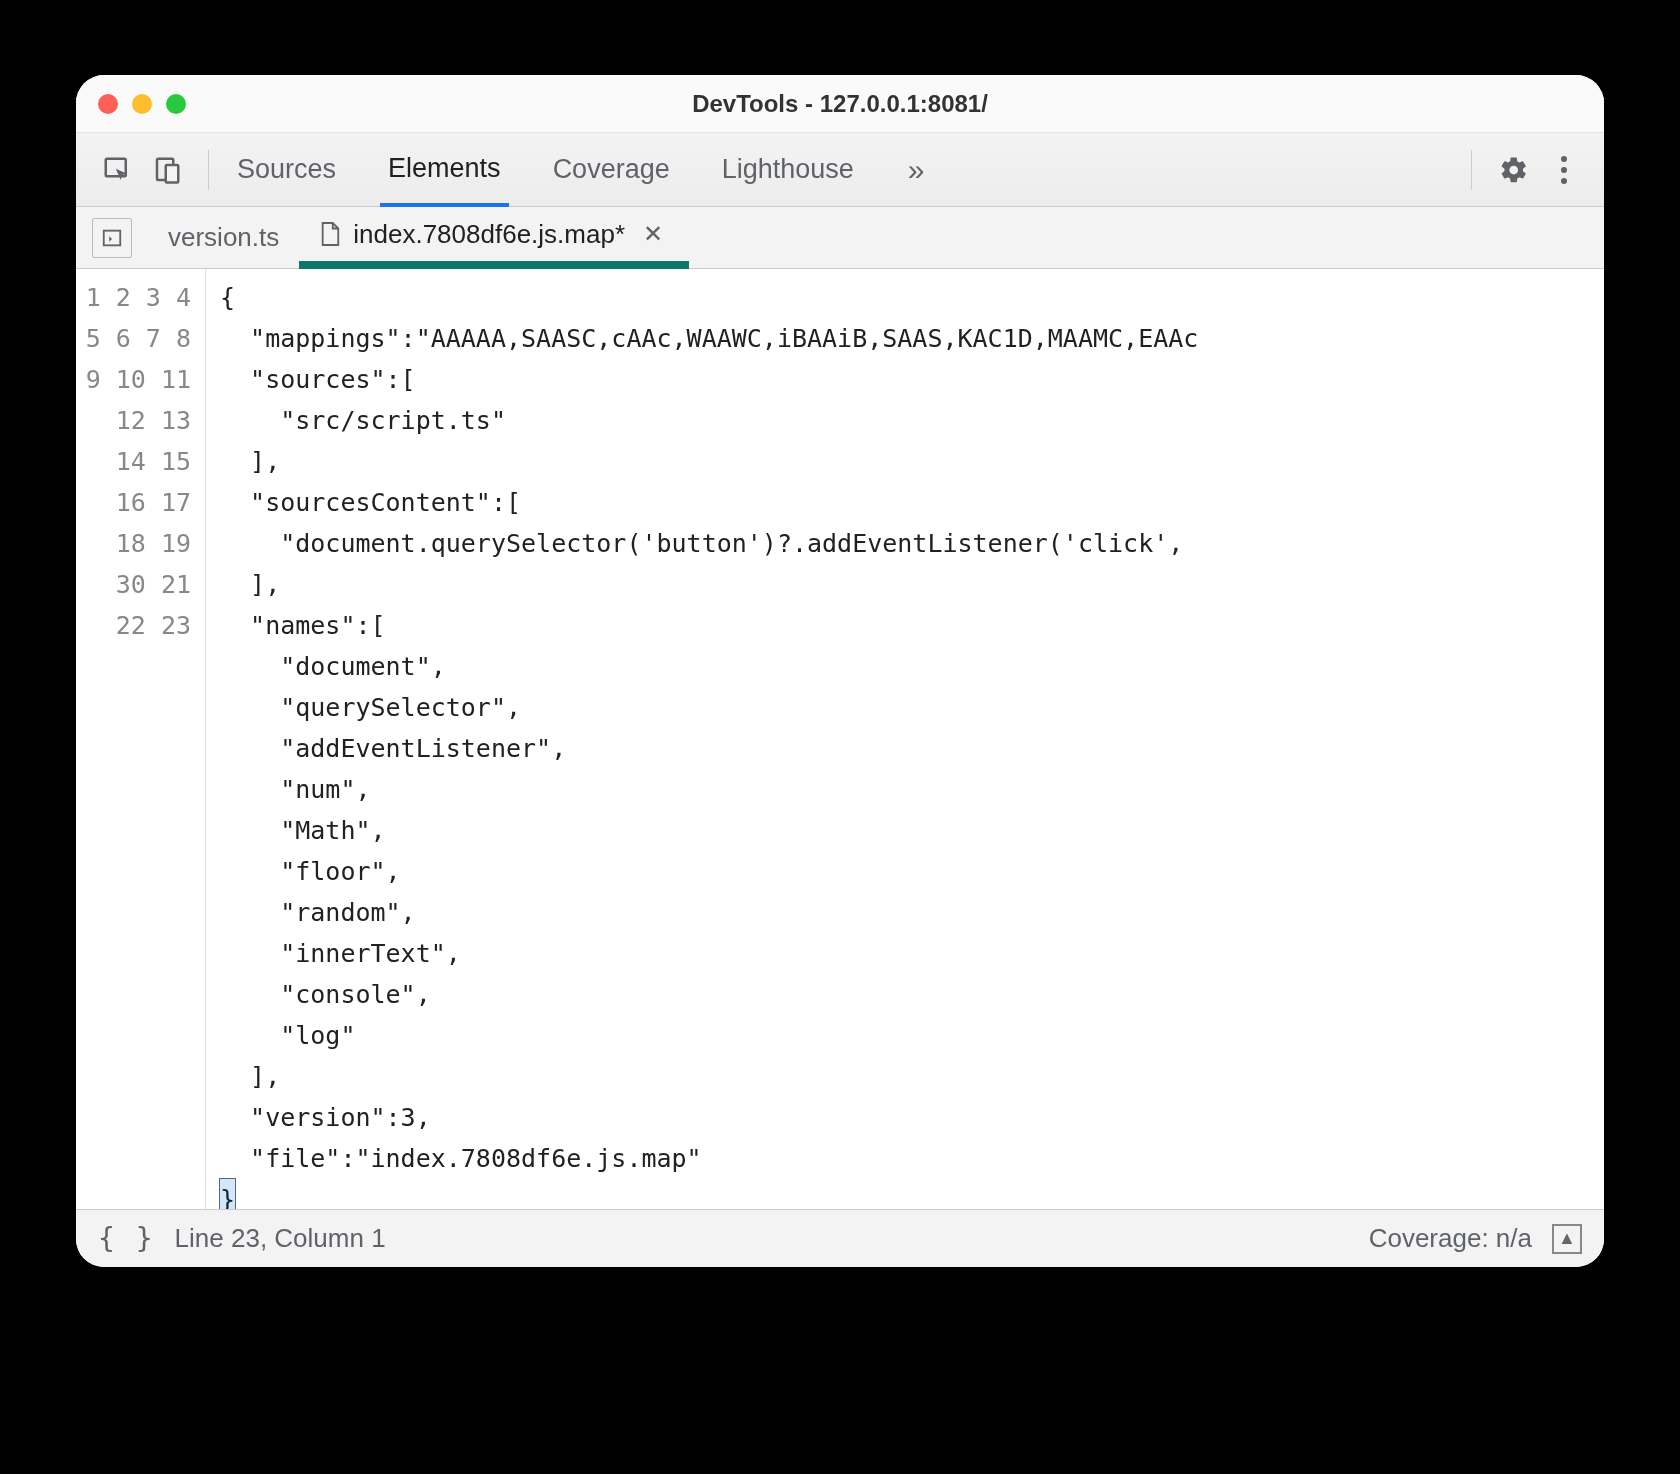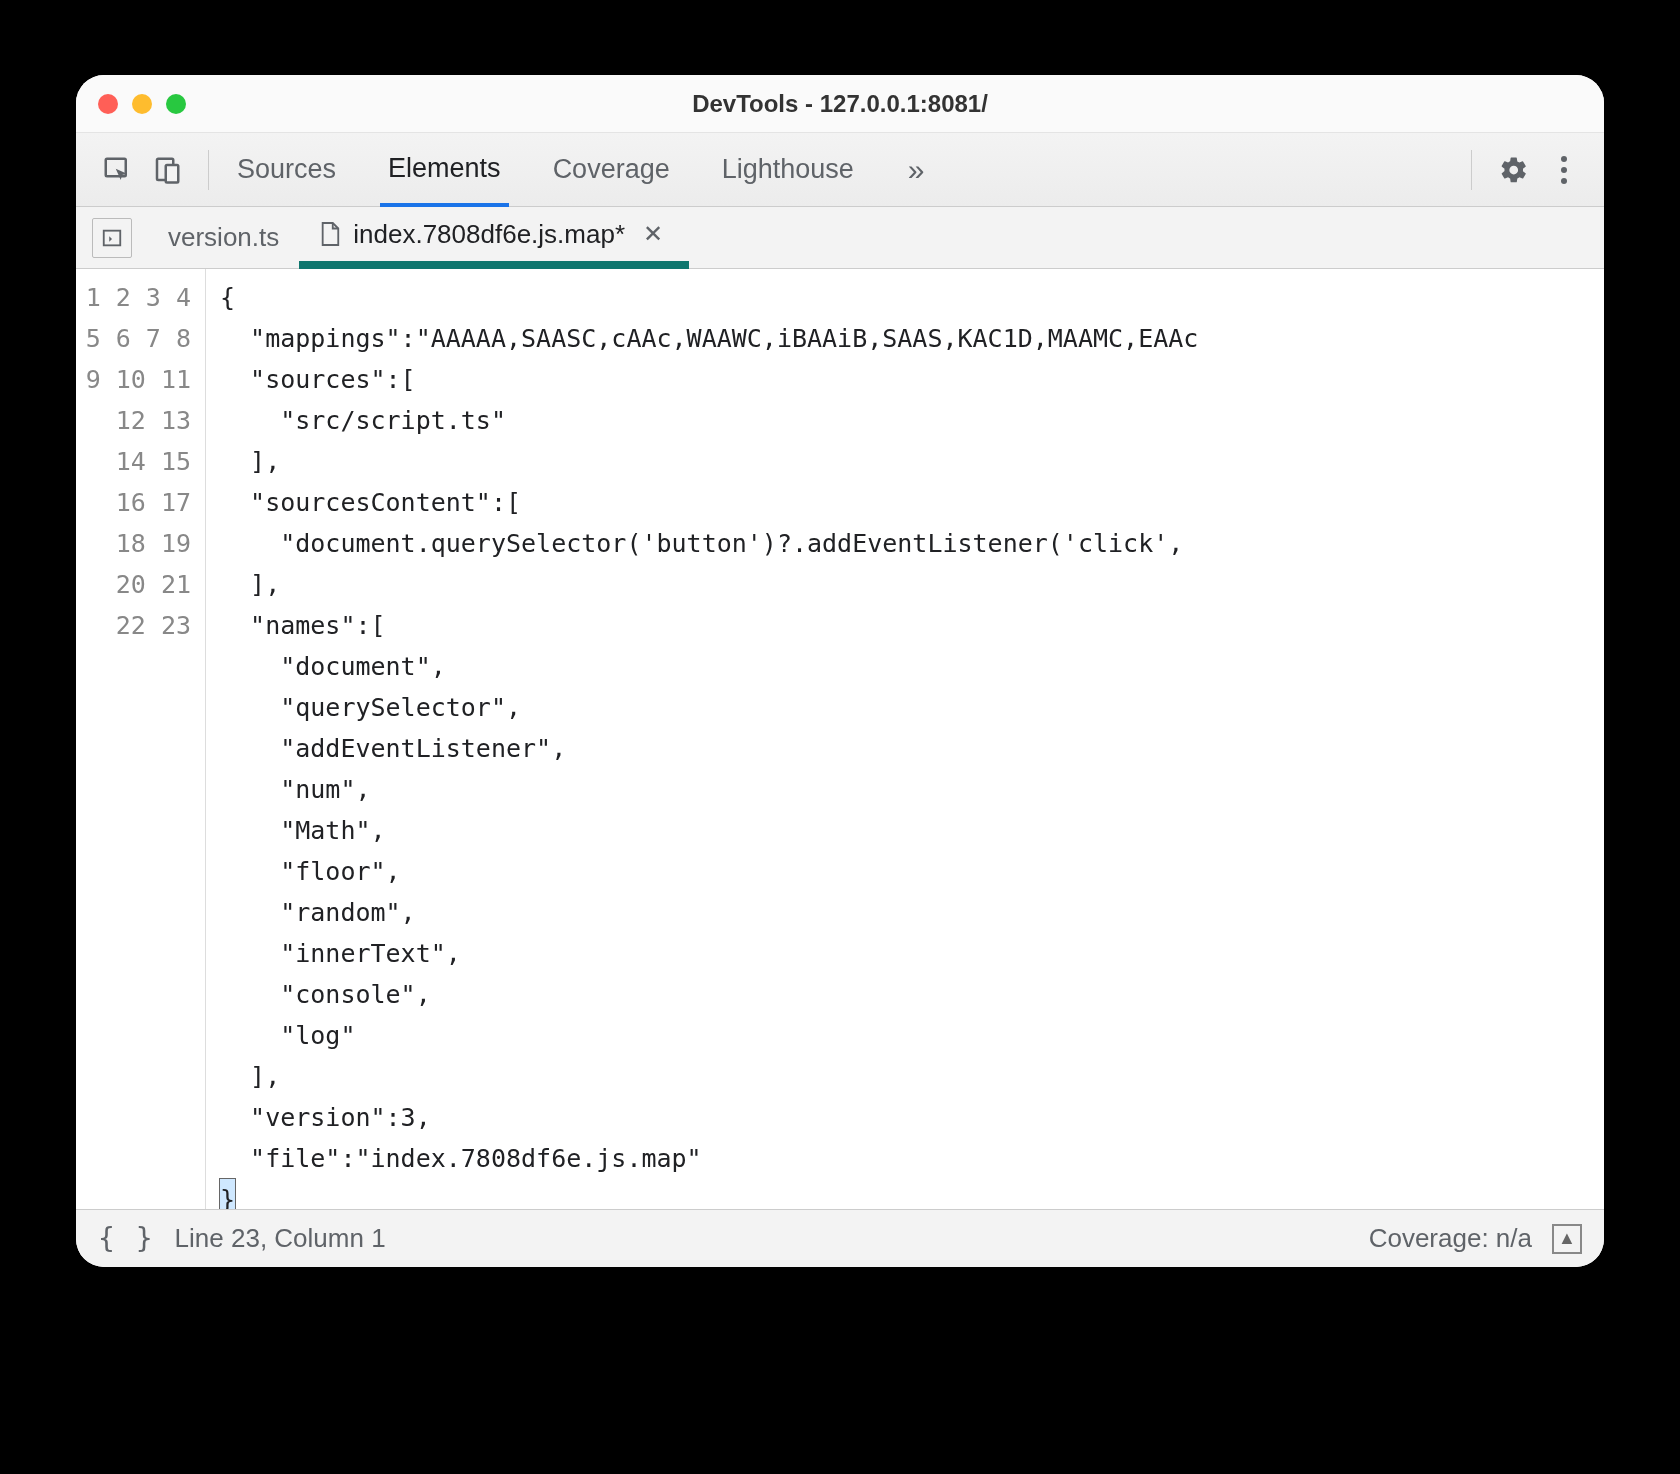--- a/index.html
+++ b/index.html
@@ -278,21 +278,21 @@
 10
 11
 12
 13
 14
 15
 16
 17
 18
 19
-20
+30
 21
 22
 23</div>
     <div class="code" id="code">{
   "mappings":"AAAAA,SAASC,cAAc,WAAWC,iBAAiB,SAAS,KAC1D,MAAMC,EAAc
   "sources":[
     "src/script.ts"
   ],
   "sourcesContent":[
     "document.querySelector('button')?.addEventListener('click',

